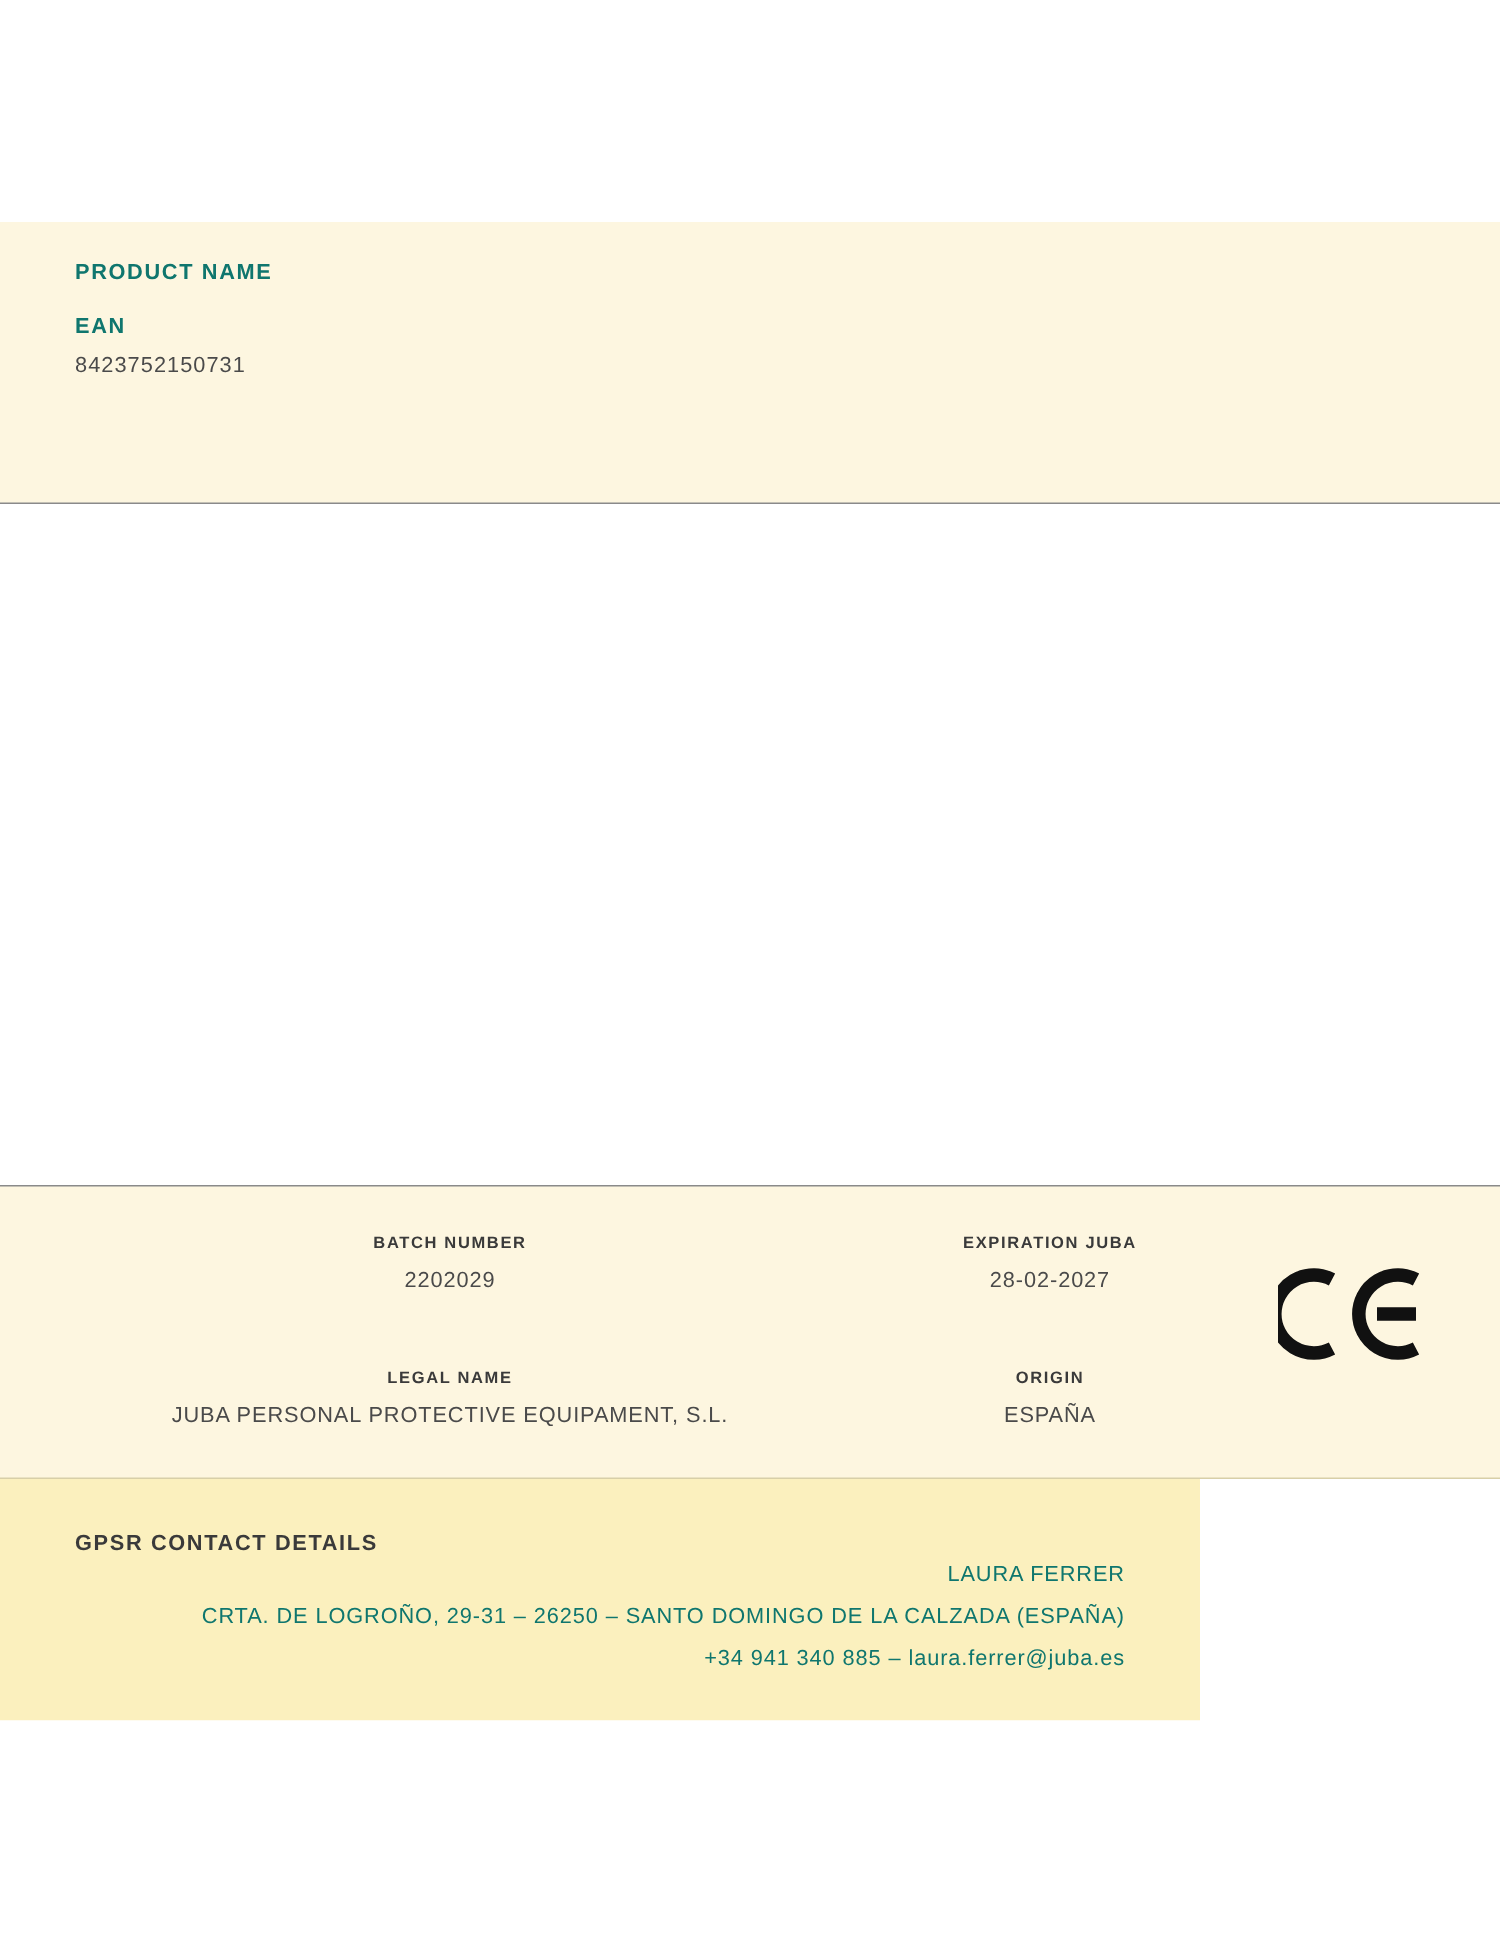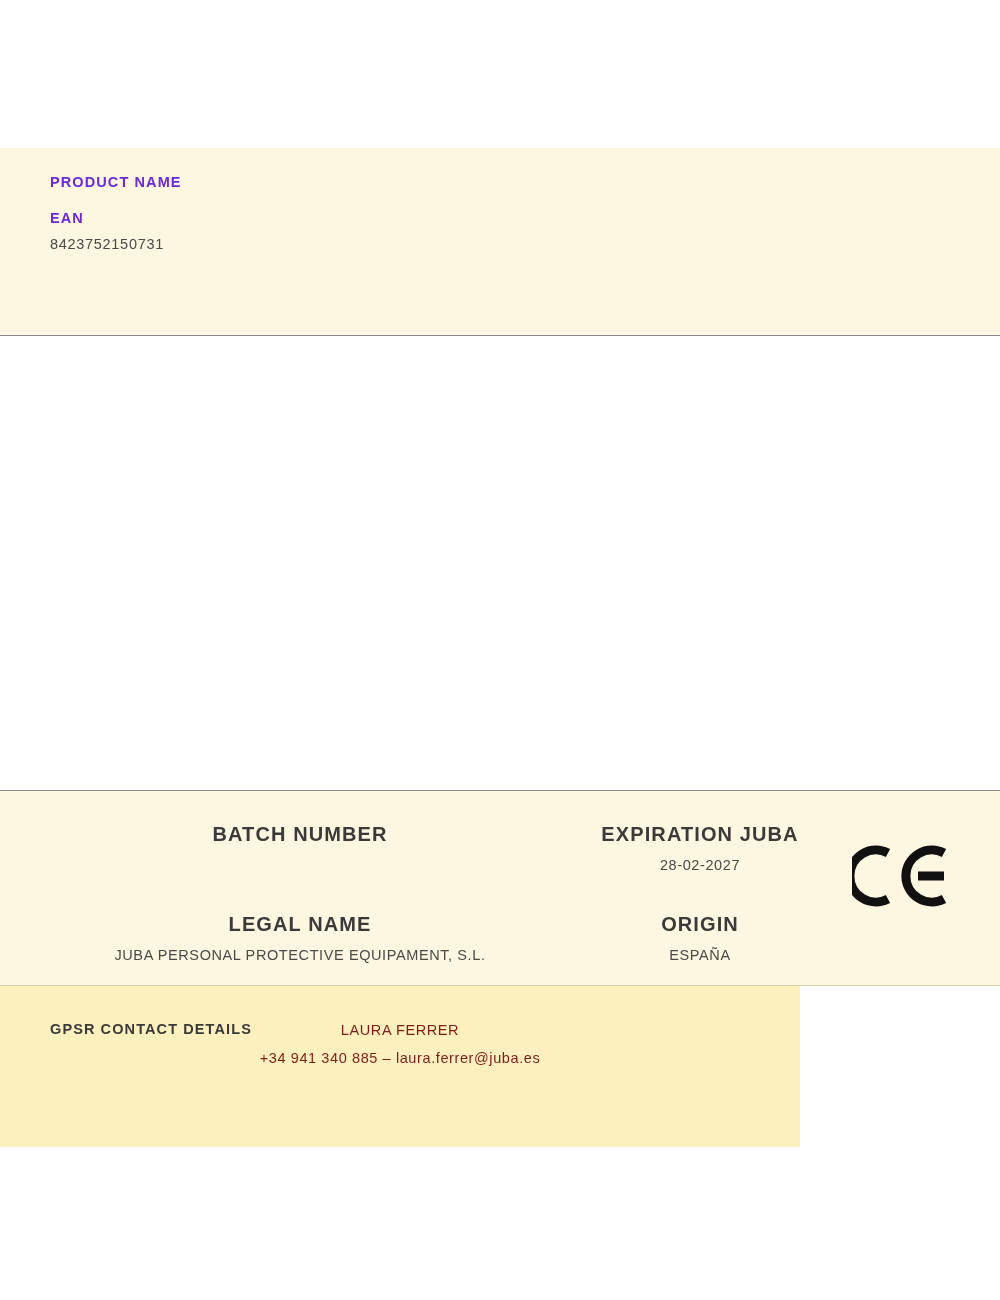--- a/index.html
+++ b/index.html
@@ -32,21 +32,21 @@
     height: 188px;
     background: #fdf6e0;
     border-bottom: 1.5px solid #8a8a8a;
     box-sizing: border-box;
     padding: 26px 50px 0 50px;
   }
   .field-label {
     font-size: 14.5px;
     font-weight: bold;
     letter-spacing: 1.1px;
-    color: #6d28d9;
+    color: #0f766e;
     margin: 0 0 10px 0;
     text-transform: uppercase;
   }
   .field-value {
     font-size: 14.5px;
     letter-spacing: 0.7px;
     color: #4a4a4a;
     margin: 0;
   }
   .field-group + .field-group {
@@ -84,21 +84,21 @@
   }
   .det-col {
     position: absolute;
     text-align: center;
   }
   .det-col.left { left: 100px; width: 400px; }
   .det-col.right { left: 560px; width: 280px; }
   .det-row1 { top: 32px; }
   .det-row2 { top: 122px; }
   .det-label {
-    font-size: 20px;
+    font-size: 11px;
     font-weight: bold;
     letter-spacing: 1.1px;
     color: #3a3a3a;
     margin: 0 0 11px 0;
   }
   .det-value {
     font-size: 14.5px;
     letter-spacing: 0.6px;
     color: #4a4a4a;
     margin: 0;
@@ -125,25 +125,26 @@
   .gpsr-title {
     position: absolute;
     left: 50px;
     top: 35px;
     font-size: 14.5px;
     font-weight: bold;
     letter-spacing: 1.1px;
     color: #3a3a3a;
   }
   .gpsr-lines {
-    text-align: center;
+    text-align: right;
     font-size: 14.5px;
     letter-spacing: 0.6px;
-    color: #7f1d1d;
+    color: #0f766e;
     line-height: 28px;
+    margin-top: 20px;
   }
   .gpsr-lines div { margin: 0; }
 
   .bottom-fill {
     position: absolute;
     top: 1147px;
     left: 0;
     width: 1000px;
     height: 153px;
     background: #ffffff;
@@ -164,20 +165,21 @@
     </div>
   </div>
 
   <div class="blank-area"></div>
 
   <div class="details-block">
     <div class="details-grid">
 
       <div class="det-col left det-row1">
         <p class="det-label">BATCH NUMBER</p>
+        <p class="det-value">2202029</p>
       </div>
 
       <div class="det-col right det-row1">
         <p class="det-label">EXPIRATION JUBA</p>
         <p class="det-value">28-02-2027</p>
       </div>
 
       <div class="det-col left det-row2">
         <p class="det-label">LEGAL NAME</p>
         <p class="det-value">JUBA PERSONAL PROTECTIVE EQUIPAMENT, S.L.</p>
@@ -196,19 +198,20 @@
         </svg>
       </div>
 
     </div>
   </div>
 
   <div class="gpsr-block">
     <span class="gpsr-title">GPSR CONTACT DETAILS</span>
     <div class="gpsr-lines">
       <div>LAURA FERRER</div>
+      <div>CRTA. DE LOGROÑO, 29-31 – 26250 – SANTO DOMINGO DE LA CALZADA (ESPAÑA)</div>
       <div>+34 941 340 885 – laura.ferrer@juba.es</div>
     </div>
   </div>
 
   <div class="bottom-fill"></div>
 
 </div>
 
 </body></html>

